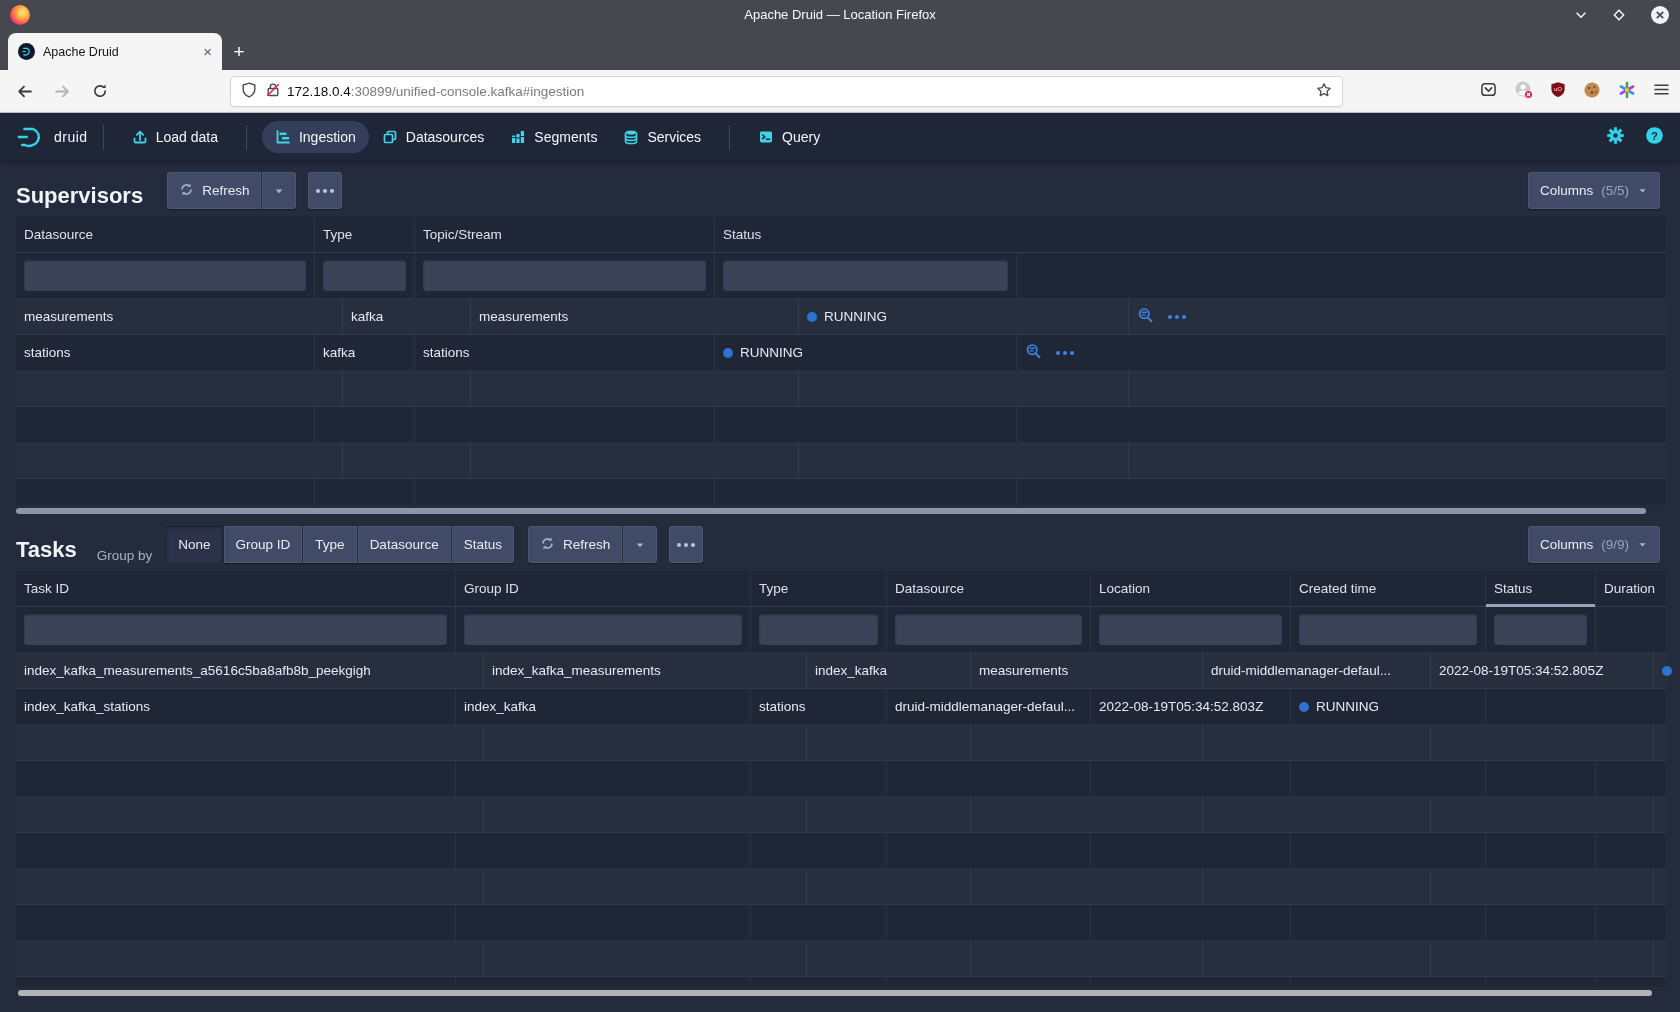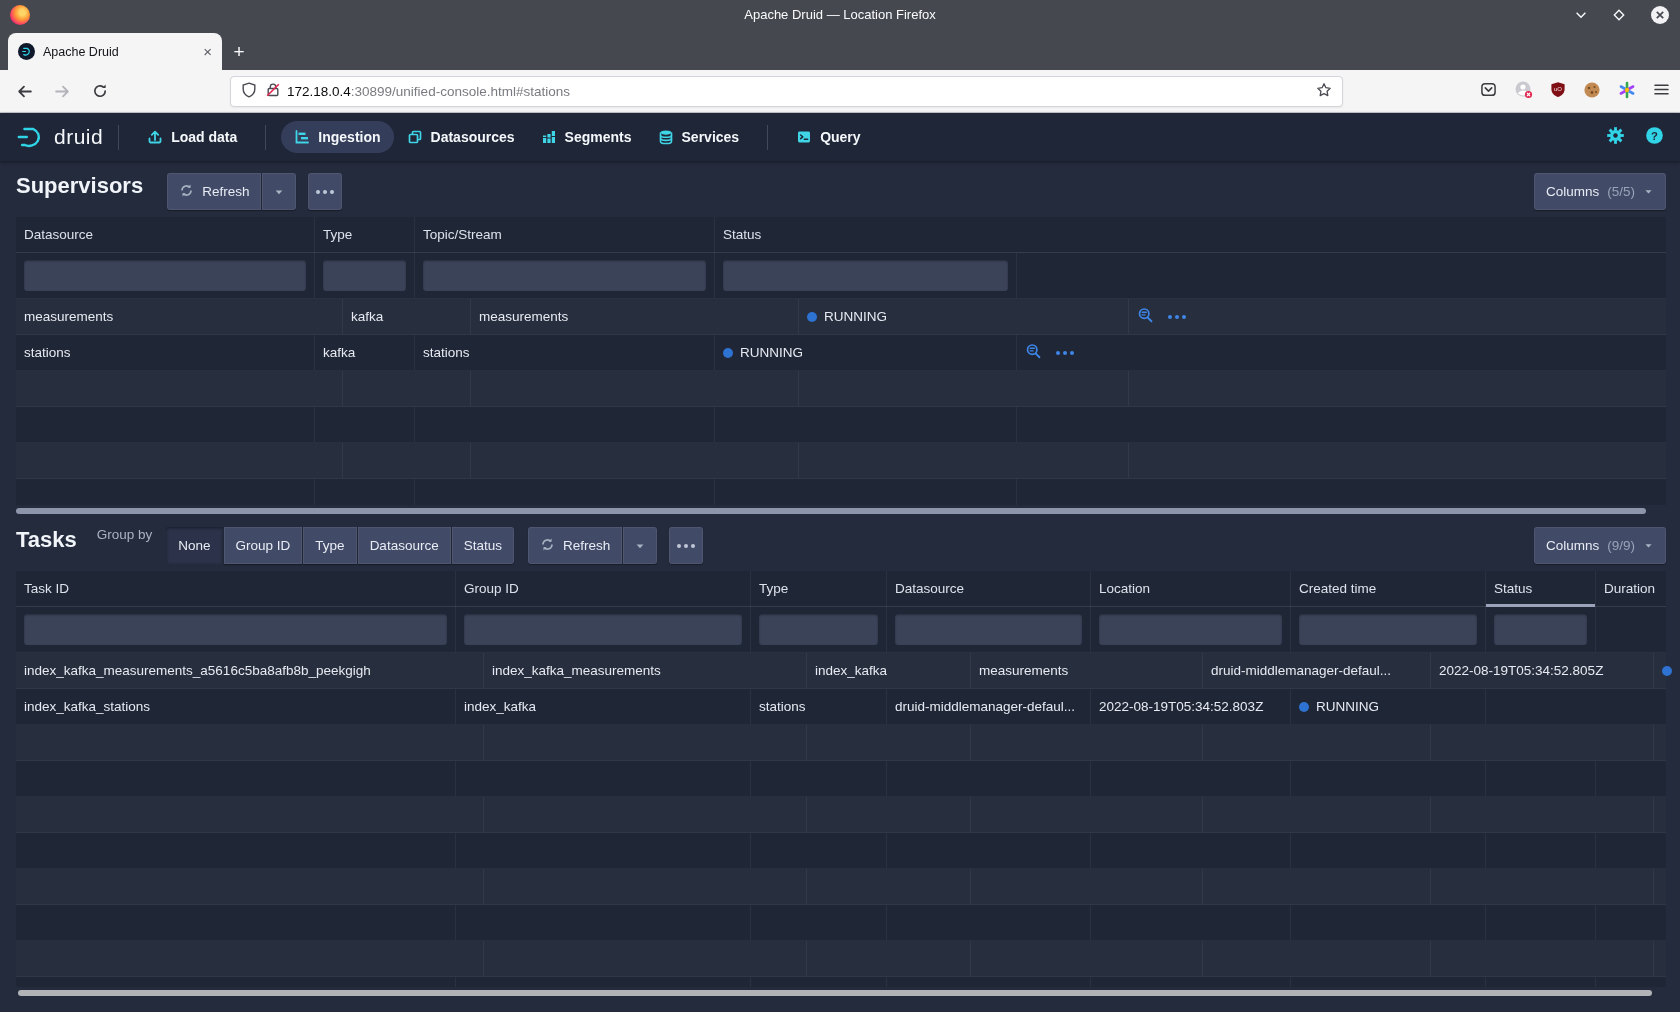--- a/index.html
+++ b/index.html
@@ -25,29 +25,29 @@
   .navbtn { width:32px; height:32px; display:flex; align-items:center; justify-content:center; }
   .urlbar { position:absolute; left:230px; top:6px; width:1113px; height:31px; background:#ffffff; border:1px solid #d4d4da; border-radius:4px; display:flex; align-items:center; padding:0 10px; box-shadow:0 1px 2px rgba(0,0,0,.06); }
   .url-text { font-size:13.5px; margin-left:6px; flex:1; white-space:nowrap; overflow:hidden; }
   .url-host { color:#0c0c0d; }
   .url-rest { color:#7a7a82; }
   .tb-right { position:absolute; right:10px; top:0; height:43px; display:flex; align-items:center; gap:17px; }
 
   
   .dheader { height:48px; background:#1f2638; display:flex; align-items:center; padding:0 16px; box-shadow:0 1px 3px rgba(0,0,0,.45); position:relative; z-index:3; }
   .brand { display:flex; align-items:center; gap:8px; }
-  .brand-name { color:#f5f8fa; font-size:21px; letter-spacing:.5px; }
+  .brand-name { color:#f5f8fa; font-size:14px; letter-spacing:.5px; }
   .hdivider { width:1px; height:25px; background:rgba(255,255,255,.16); margin:0 15px; }
-  .nav-item { display:flex; align-items:center; gap:8px; color:#f5f8fa; font-size:14px; padding:8px 13px; border-radius:17px; cursor:default;font-weight:bold; }
+  .nav-item { display:flex; align-items:center; gap:8px; color:#f5f8fa; font-size:14px; padding:8px 13px; border-radius:17px; cursor:default; }
   .nav-item.active { background:#343d59;text-align:right; }
   .nav-item svg { display:block; }
   .dheader-right { margin-left:auto; display:flex; align-items:center; gap:20px; }
 
   
-  .section-bar { display:flex; align-items:flex-start; height:36px; margin:12px 14px 8px 16px; position:relative; }
+  .section-bar { display:flex; align-items:flex-end; height:36px; margin:12px 20px 8px 16px; position:relative; }
   .section-title { font-size:22px; font-weight:bold; color:#f1f4f9; }
   .btn { background:#414a66; color:#e8ecf4; font-size:13.5px; border:none; border-radius:3px; height:37px; display:inline-flex; align-items:center; gap:8px; padding:0 12px; box-shadow:inset 0 0 0 1px rgba(255,255,255,.07), 0 1px 1px rgba(0,0,0,.35); font-family:inherit; }
   .btn .muted { color:#9aa3b8; }
   .btn-sq { width:34px; justify-content:center; padding:0; }
   .btngroup { display:inline-flex; gap:1px; }
   .btngroup .btn:first-child { border-radius:3px 0 0 3px; }
   .btngroup .btn:last-child { border-radius:0 3px 3px 0; }
   .seg { display:inline-flex; gap:1px; }
   .seg .btn { border-radius:0; }
   .seg .btn:first-child { border-radius:3px 0 0 3px; }
@@ -148,21 +148,21 @@
 
   <div class="urlbar">
     <span><svg width="16" height="16" viewBox="0 0 16 16">
           <path d="M8 1.2l5.8 1.8v4.2c0 3.7-2.4 6.1-5.8 7.6-3.4-1.5-5.8-3.9-5.8-7.6V3z" fill="none" stroke="#4a4a52" stroke-width="1.4"></path>
         </svg></span>
     <span style="margin-left:8px;"><svg width="16" height="16" viewBox="0 0 16 16">
           <rect x="3.2" y="6.5" width="9.6" height="7" rx="1" fill="none" stroke="#4a4a52" stroke-width="1.4"></rect>
           <path d="M5.3 6.5V4.8a2.7 2.7 0 0 1 5.4 0v1.7" fill="none" stroke="#4a4a52" stroke-width="1.4"></path>
           <path d="M2.2 13.8L13.8 2.2" stroke="#e22850" stroke-width="1.6"></path>
         </svg></span>
-    <span class="url-text"><span class="url-host">172.18.0.4</span><span class="url-rest">:30899/unified-console.html#stations</span></span>
+    <span class="url-text"><span class="url-host">172.18.0.4</span><span class="url-rest">:30899/unified-console.kafka#ingestion</span></span>
     <span><svg width="16" height="16" viewBox="0 0 16 16">
           <path d="M8 1.8l1.9 3.9 4.3.6-3.1 3 .7 4.3L8 11.6l-3.8 2 .7-4.3-3.1-3 4.3-.6z" fill="none" stroke="#4a4a52" stroke-width="1.3" stroke-linejoin="round"></path>
         </svg></span>
   </div>
 
   <div class="tb-right">
     <span><svg width="17" height="17" viewBox="0 0 16 16">
           <rect x="1.8" y="2.5" width="12.4" height="11" rx="3" fill="none" stroke="#3b3b40" stroke-width="1.4"></rect>
           <path d="M5 6.5l3 3 3-3" fill="none" stroke="#3b3b40" stroke-width="1.5" stroke-linecap="round" stroke-linejoin="round"></path>
         </svg></span>

